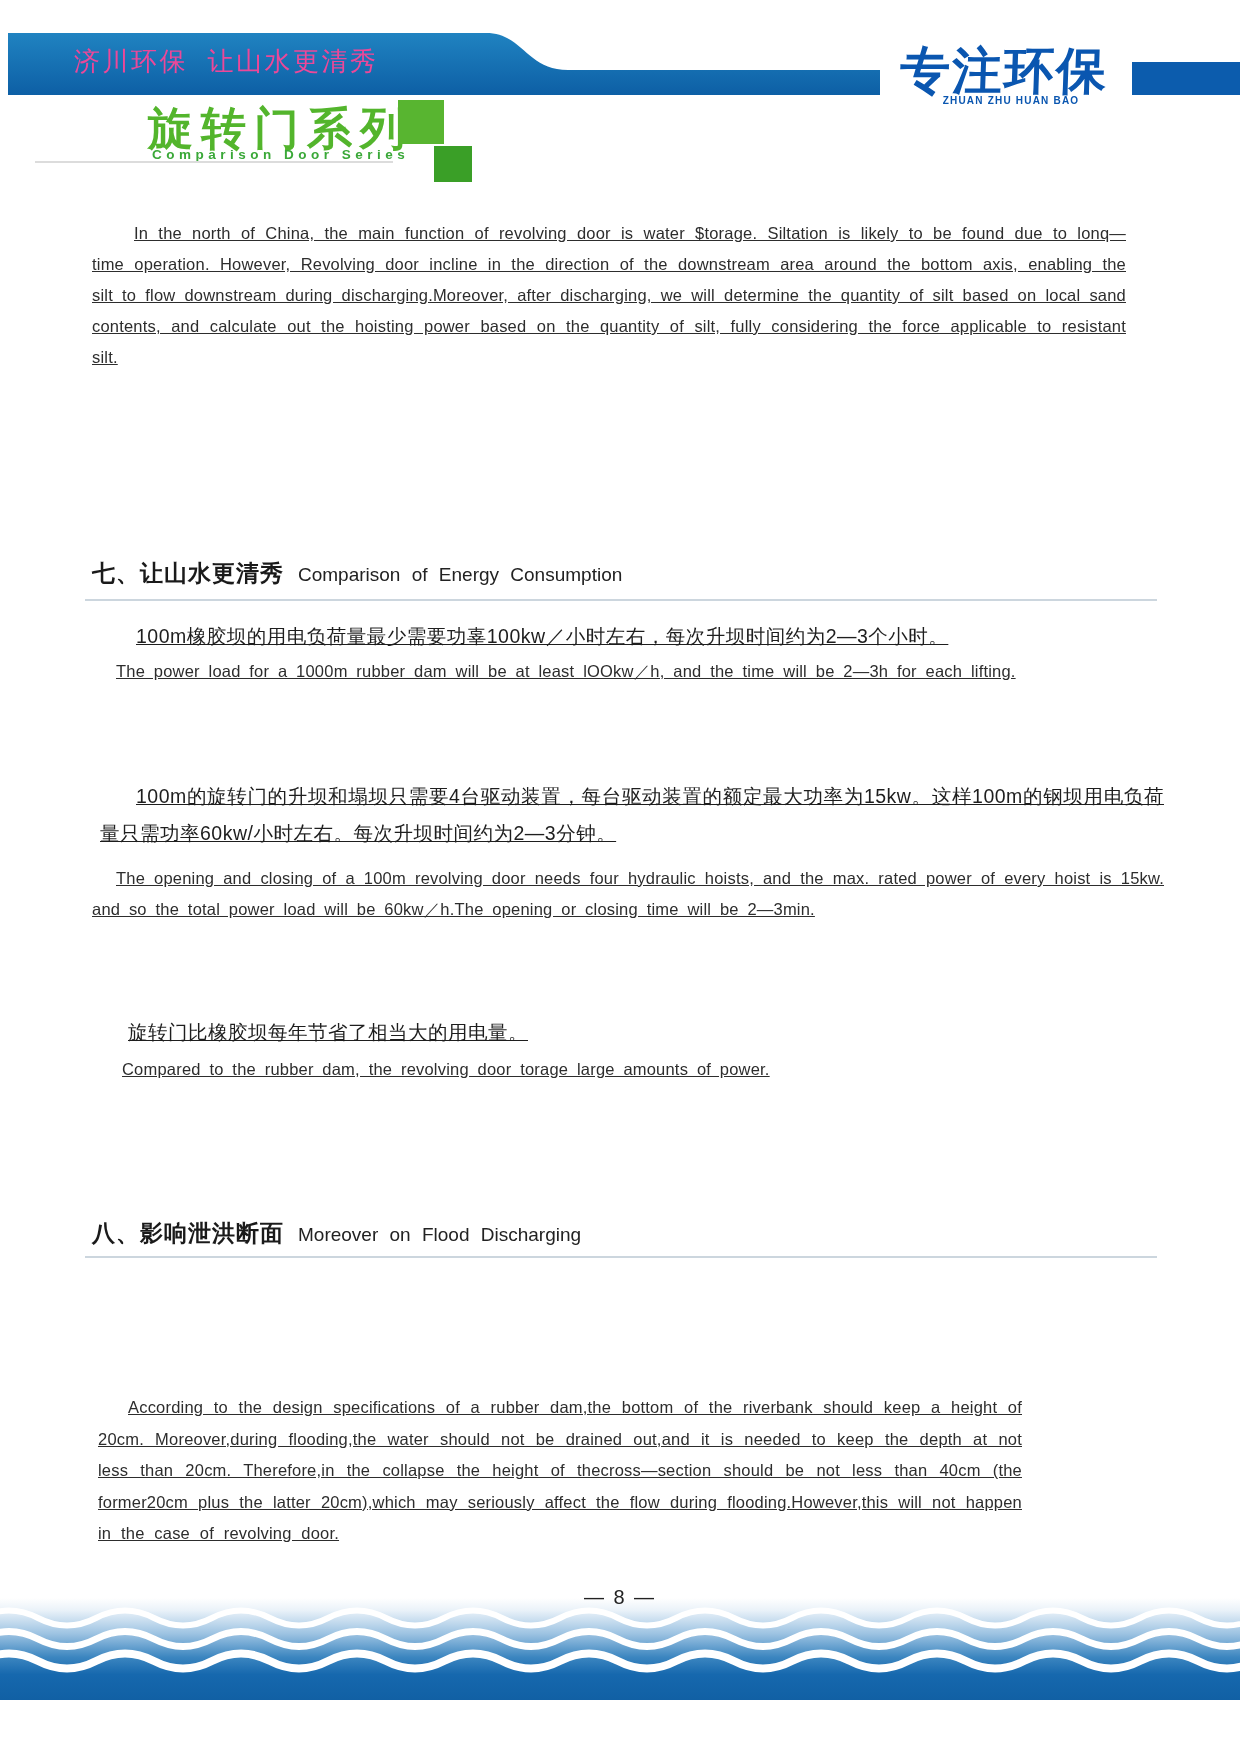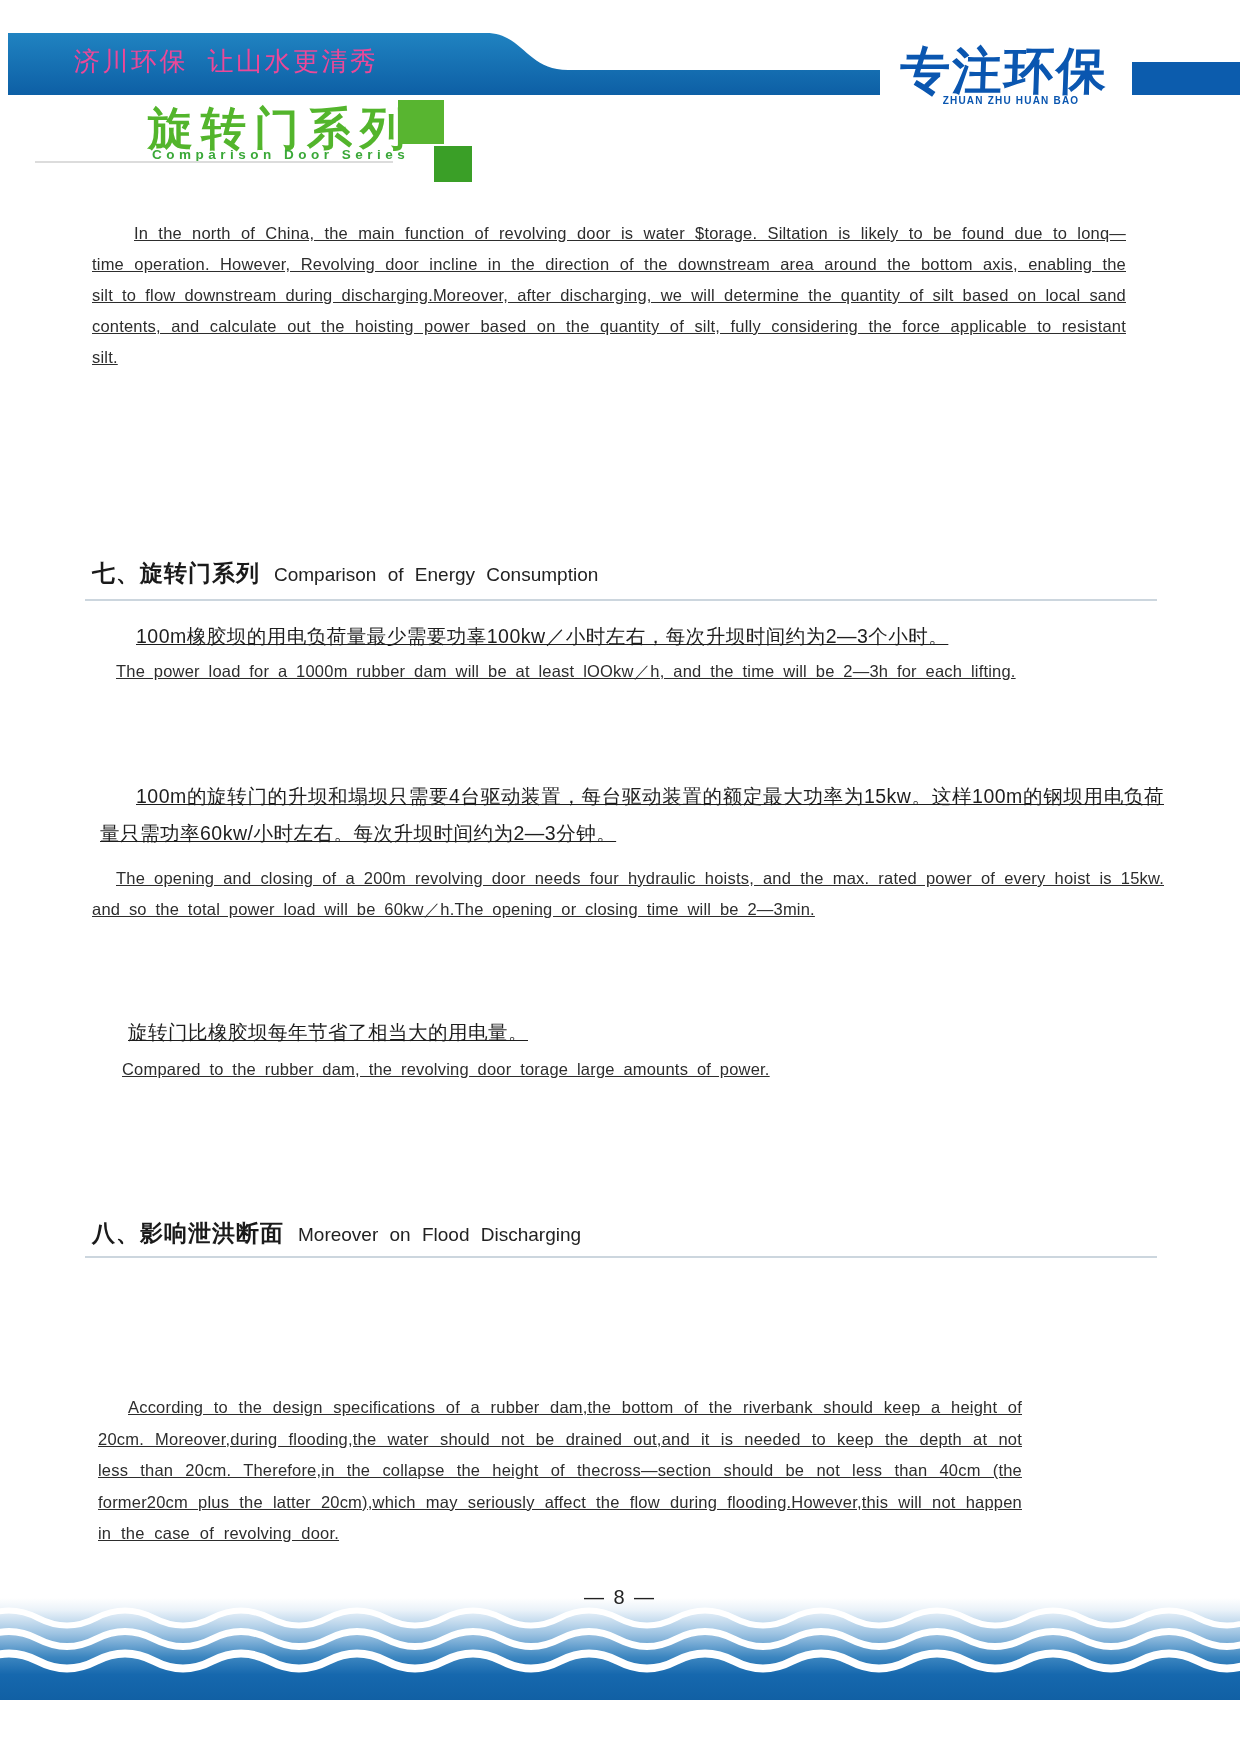--- a/index.html
+++ b/index.html
@@ -78,29 +78,29 @@
 
   <div class="series-title">旋转门系列</div>
   <div class="series-sub">Comparison Door Series</div>
   <div class="sq sq1"></div>
   <div class="sq sq2"></div>
   <div class="series-rule"></div>
 
   <p class="en" style="top:210px;text-indent:42px;">In the north of China, the main function of revolving door is water $torage. Siltation is likely to be found due to lonq—time operation. However, Revolving door incline in the direction of the downstream area around the bottom axis, enabling the silt to flow downstream during discharging.Moreover, after discharging, we will determine the quantity of silt based on local sand contents, and calculate out the hoisting power based on the quantity of silt, fully considering the force applicable to resistant silt.</p>
 
   <div class="h" style="top:558px;">
-    <span class="h-zh">七、旋转门系列</span><span class="h-en">Comparison of Energy Consumption</span>
+    <span class="h-zh">七、让山水更清秀</span><span class="h-en">Comparison of Energy Consumption</span>
   </div>
   <div class="rule" style="top:599px;"></div>
 
   <p class="zh nowrap" style="top:610px;text-indent:36px;">100m橡胶坝的用电负荷量最少需要功辜100kw／小时左右，每次升坝时间约为2—3个小时。</p>
   <p class="en nowrap" style="top:648px;text-indent:24px;width:1072px;">The power load for a 1000m rubber dam will be at least lOOkw／h, and the time will be 2—3h for each lifting.</p>
 
   <p class="zh" style="top:770px;text-indent:36px;">100m的旋转门的升坝和塌坝只需要4台驱动装置，每台驱动装置的额定最大功率为15kw。这样100m的钢坝用电负荷量只需功率60kw/小时左右。每次升坝时间约为2—3分钟。</p>
-  <p class="en" style="top:855px;text-indent:24px;width:1072px;">The opening and closing of a 200m revolving door needs four hydraulic hoists, and the max. rated power of every hoist is 15kw. and so the total power load will be 60kw／h.The opening or closing time will be 2—3min.</p>
+  <p class="en" style="top:855px;text-indent:24px;width:1072px;">The opening and closing of a 100m revolving door needs four hydraulic hoists, and the max. rated power of every hoist is 15kw. and so the total power load will be 60kw／h.The opening or closing time will be 2—3min.</p>
 
   <p class="zh nowrap" style="top:1006px;text-indent:28px;">旋转门比橡胶坝每年节省了相当大的用电量。</p>
   <p class="en nowrap" style="top:1046px;text-indent:30px;">Compared to the rubber dam, the revolving door torage large amounts of power.</p>
 
   <div class="h" style="top:1218px;">
     <span class="h-zh">八、影响泄洪断面</span><span class="h-en">Moreover on Flood Discharging</span>
   </div>
   <div class="rule" style="top:1256px;"></div>
 
   <p class="en" style="top:1384px;text-indent:30px;width:924px;left:90px;line-height:31.5px;word-spacing:5px;">According to the design specifications of a rubber dam,the bottom of the riverbank should keep a height of 20cm. Moreover,during flooding,the water should not be drained out,and it is needed to keep the depth at not less than 20cm. Therefore,in the collapse the height of thecross—section should be not less than 40cm (the former20cm plus the latter 20cm),which may seriously affect the flow during flooding.However,this will not happen in the case of revolving door.</p>

